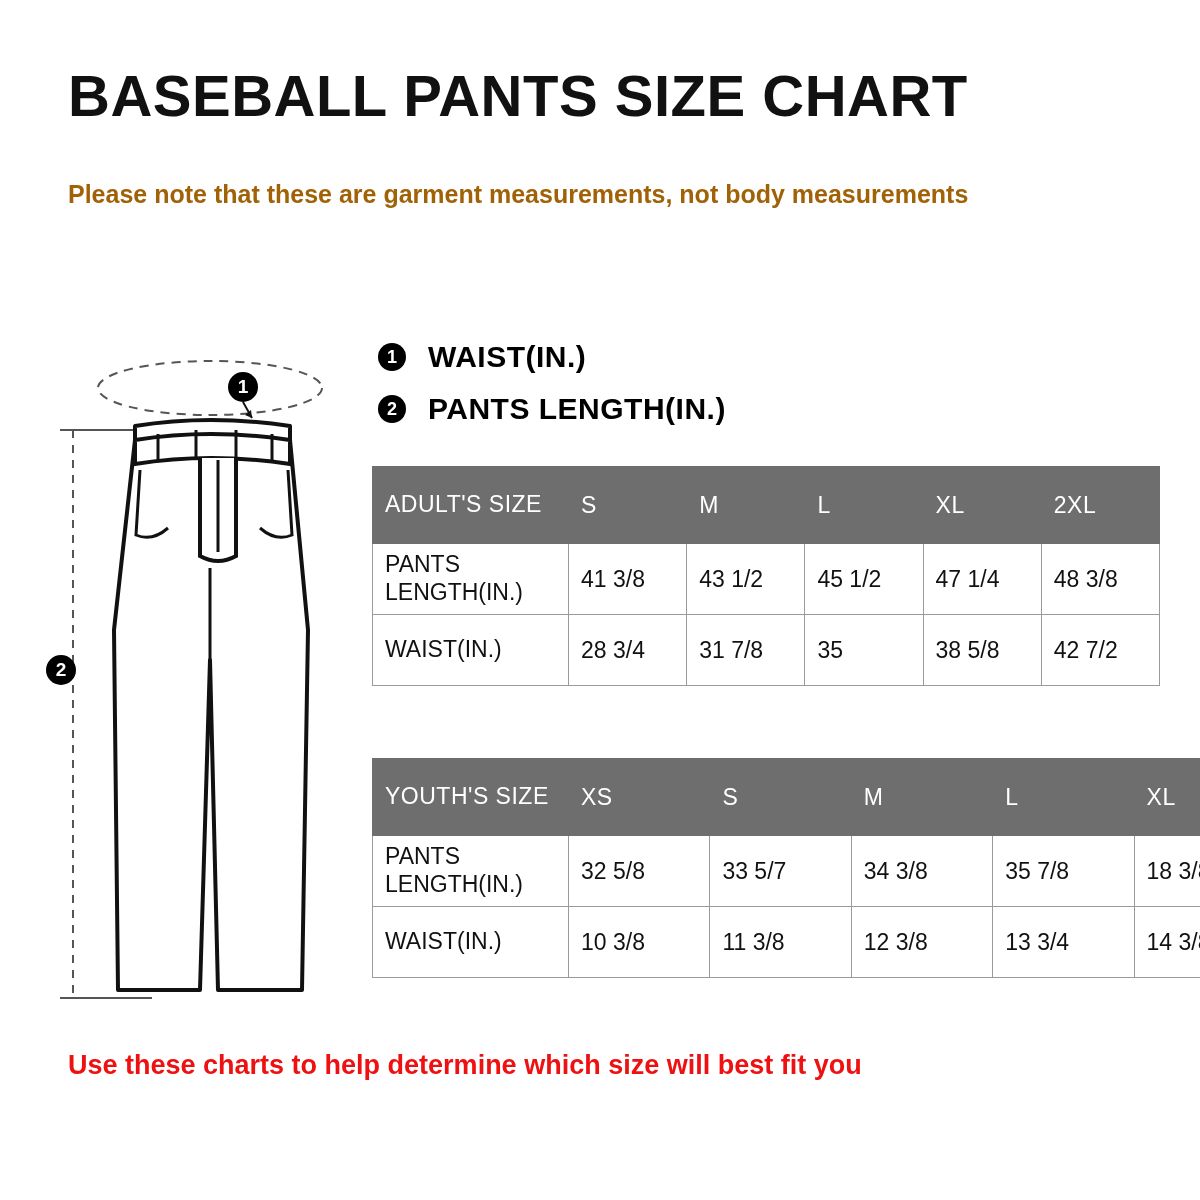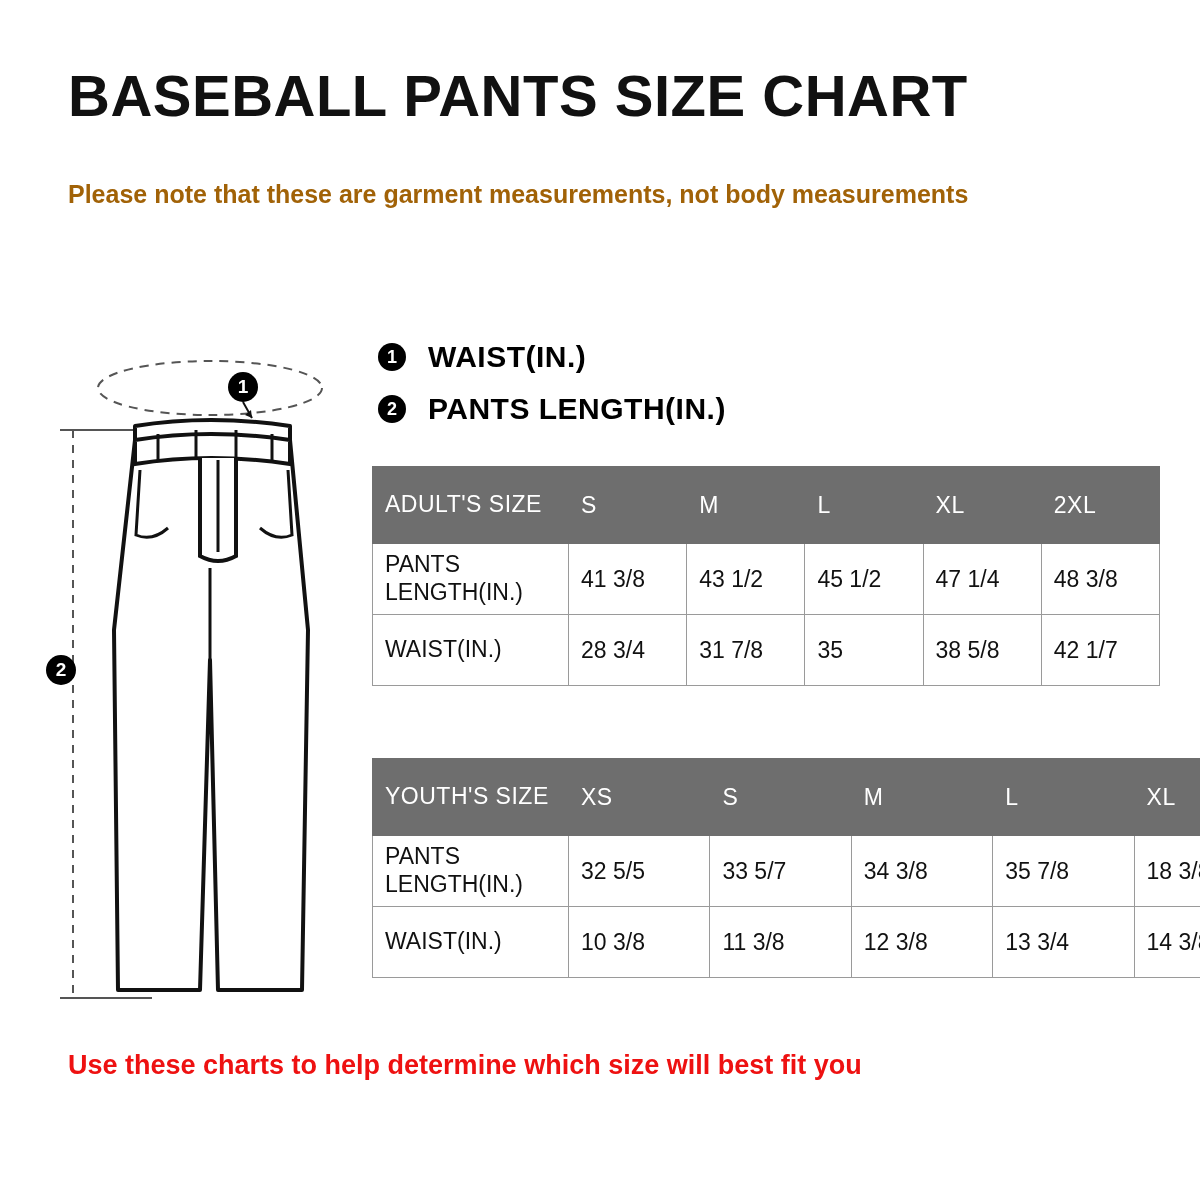--- a/index.html
+++ b/index.html
@@ -221,21 +221,21 @@
         <td>45 1/2</td>
         <td>47 1/4</td>
         <td>48 3/8</td>
       </tr>
       <tr>
         <td class="rowhead">WAIST(IN.)</td>
         <td>28 3/4</td>
         <td>31 7/8</td>
         <td>35</td>
         <td>38 5/8</td>
-        <td>42 1/7</td>
+        <td>42 7/2</td>
       </tr>
     </tbody>
   </table>
 
   <table class="sizetable" id="youth-table">
     <colgroup>
       <col class="first">
         <col>
         <col>
         <col>
@@ -248,21 +248,21 @@
         <th>XS</th>
         <th>S</th>
         <th>M</th>
         <th>L</th>
         <th>XL</th>
       </tr>
     </thead>
     <tbody>
       <tr>
         <td class="rowhead">PANTS LENGTH(IN.)</td>
-        <td>32 5/5</td>
+        <td>32 5/8</td>
         <td>33 5/7</td>
         <td>34  3/8</td>
         <td>35 7/8</td>
         <td>18 3/8</td>
       </tr>
       <tr>
         <td class="rowhead">WAIST(IN.)</td>
         <td>10 3/8</td>
         <td>11 3/8</td>
         <td>12 3/8</td>

